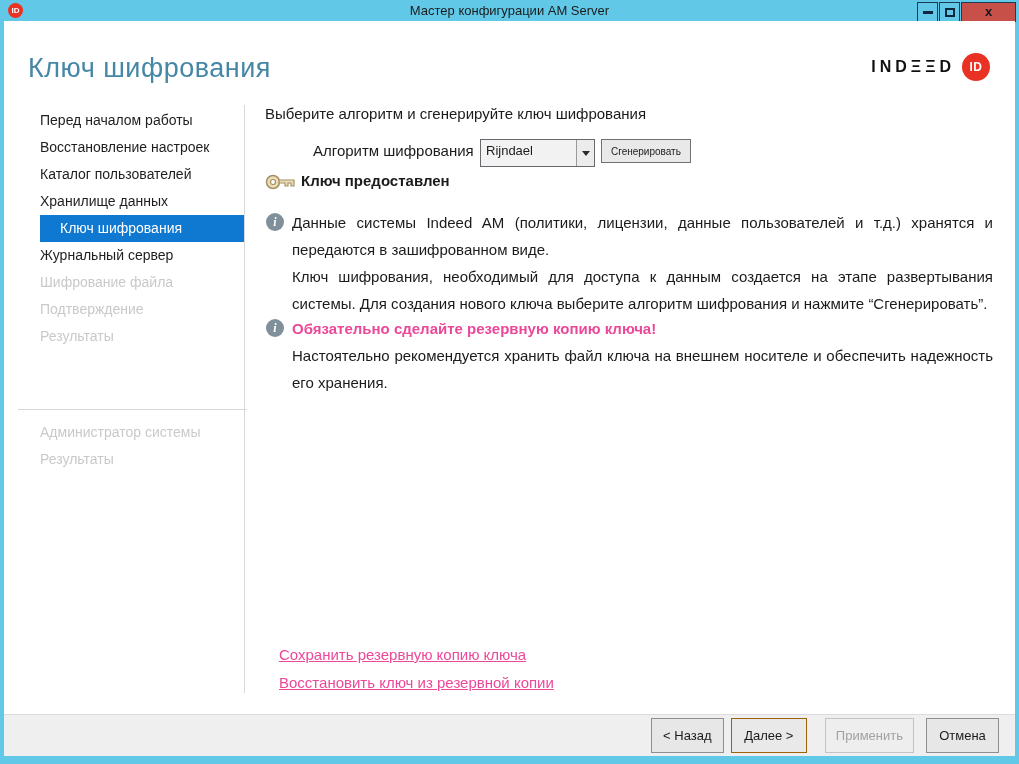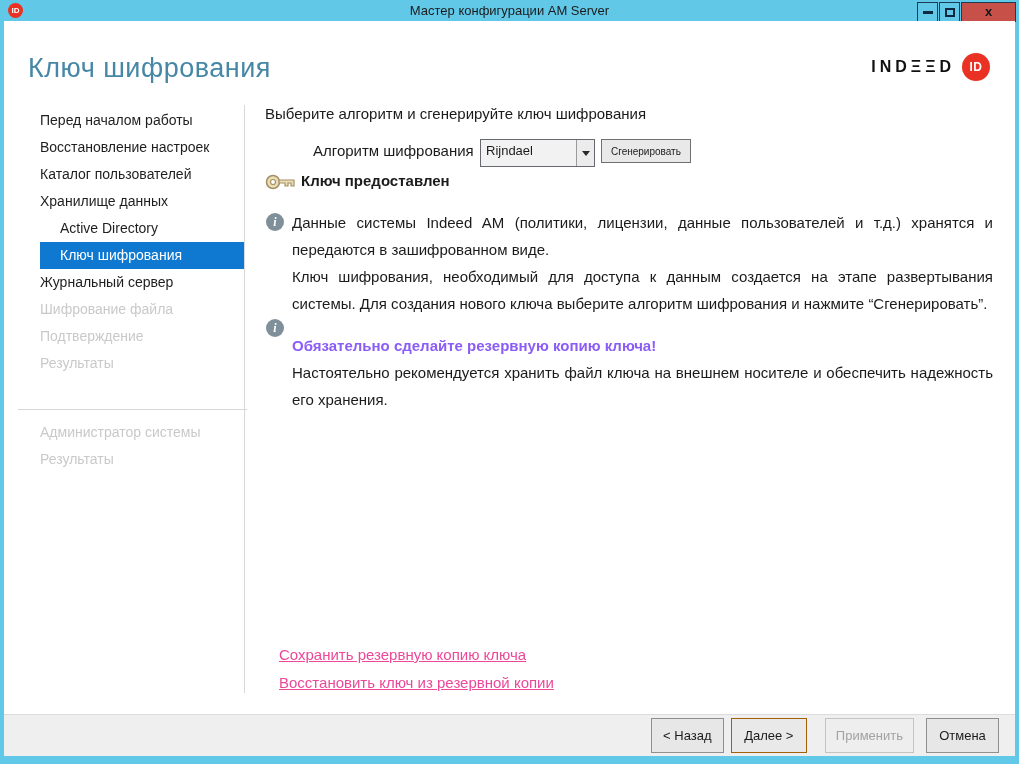--- a/index.html
+++ b/index.html
@@ -98,21 +98,21 @@
 
   .info-block { position:absolute; left:0; width:100%; }
   .info-block-1 { top:104px; }
   .info-block-2 { top:210px; }
   .info-icon {
     position:absolute; left:1px; top:4px; width:18px; height:18px; border-radius:50%;
     background:#80909b; color:#fff; font-size:12px; font-weight:bold;
     text-align:center; line-height:18px; font-family:"Liberation Serif", serif; font-style:italic;
   }
   .info-body { margin-left:27px; width:701px; }
-  .info-title { font-size:15px; font-weight:bold; color:#8b5cf6; line-height:27px;margin-top:17px; }
+  .info-title { font-size:15px; font-weight:bold; color:#ec4899; line-height:27px; }
   .info-para { font-size:15px; color:#1b1b1b; line-height:27px; text-align:justify; }
 
   .link { position:absolute; left:14px; font-size:15px; color:#ec4899; text-decoration:underline; cursor:pointer; white-space:nowrap; }
   .link-1 { top:541px; }
   .link-2 { top:569px; }
 
   
   .footer {
     position:absolute; left:0; right:0; bottom:0; height:42px;
     background:#efefef; border-top:1px solid #dcdcdc;
@@ -153,21 +153,20 @@
   <div class="logo">
     <span class="logo-text">INDΞΞD</span>
     <span class="logo-badge">ID</span>
   </div>
 
   <div class="sidebar-primary">
       <div class="sb-item sb-enabled">Перед началом работы</div>
       <div class="sb-item sb-enabled">Восстановление настроек</div>
       <div class="sb-item sb-enabled">Каталог пользователей</div>
       <div class="sb-item sb-enabled">Хранилище данных</div>
-      <div class="sb-item sb-enabled sb-indent">Active Directory</div>
       <div class="sb-item sb-selected sb-indent">Ключ шифрования</div>
       <div class="sb-item sb-enabled">Журнальный сервер</div>
       <div class="sb-item sb-disabled">Шифрование файла</div>
       <div class="sb-item sb-disabled">Подтверждение</div>
       <div class="sb-item sb-disabled">Результаты</div>
     </div>
   <div class="sidebar-hr"></div>
   <div class="sidebar-secondary">
       <div class="sb-item sb-disabled">Администратор системы</div>
       <div class="sb-item sb-disabled">Результаты</div>

